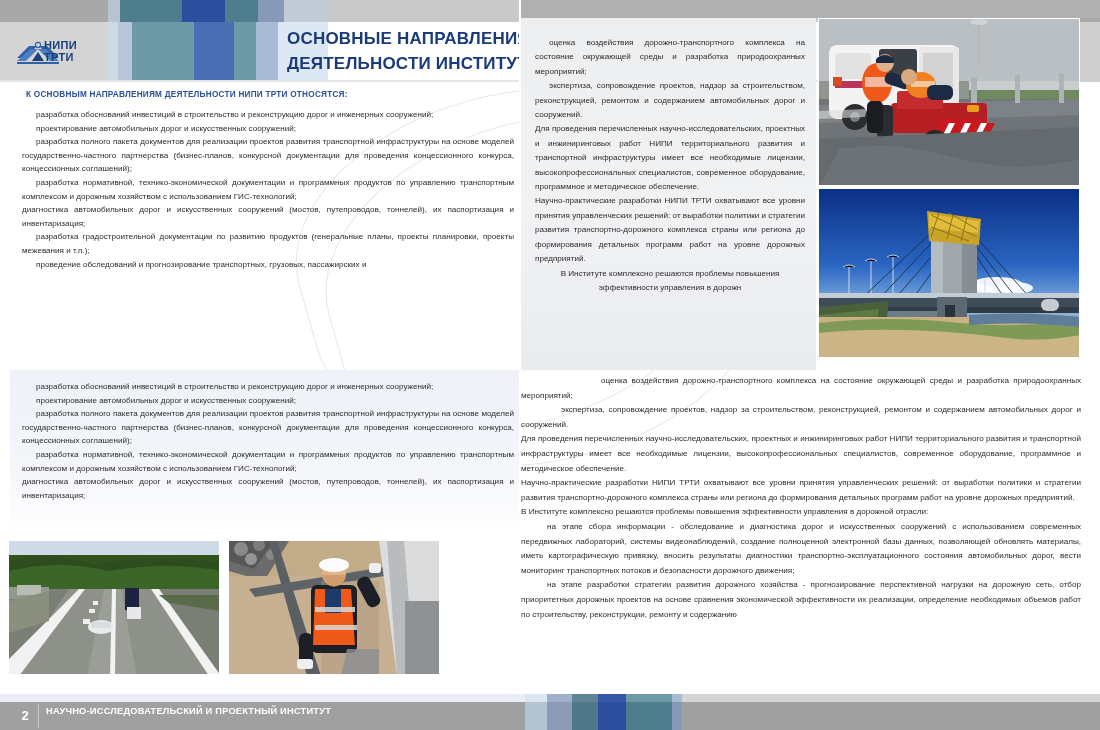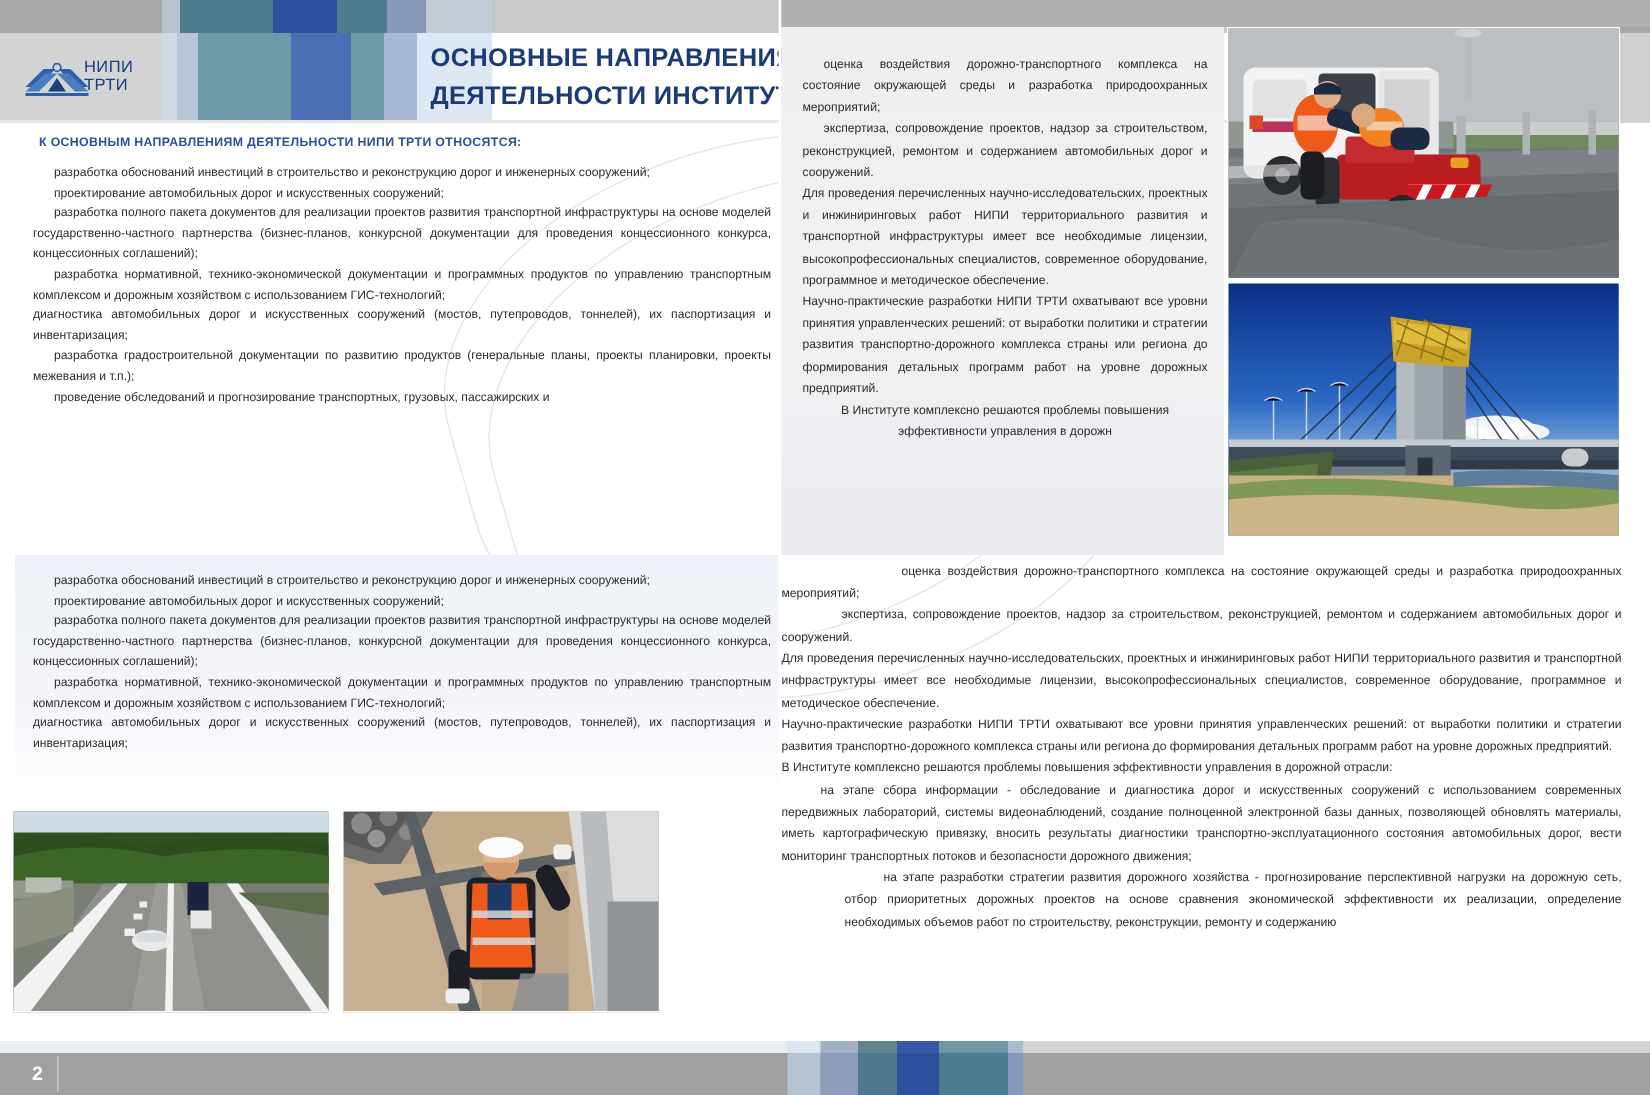--- a/index.html
+++ b/index.html
@@ -16,21 +16,21 @@
   .hdr-topstrip .seg { position:absolute; top:0; height:22px; }
 
   .hdr-main { position:absolute; left:0; top:22px; width:1100px; height:60px; background:#cfcfcf; }
   .hdr-white { position:absolute; left:0; top:22px; width:1016px; height:58px; background:#ffffff; }
   .hdr-logo-box { position:absolute; left:0; top:22px; width:108px; height:58px; background:#d4d4d4; }
   .hdr-bars { position:absolute; left:108px; top:22px; height:58px; }
   .hdr-bars .bar { position:absolute; top:0; height:58px; }
 
   .logo { position:absolute; left:16px; top:40px; width:92px; height:26px; }
   .logo-mark { position:absolute; left:0; top:1px; width:44px; height:24px; }
-  .logo-text { position:absolute; left:40px; top:-1px; color:#1c3f7a; font-weight:normal; font-size:11px; line-height:12px; letter-spacing:0.3px; }
+  .logo-text { position:absolute; left:28px; top:-1px; color:#1c3f7a; font-weight:bold; font-size:11px; line-height:12px; letter-spacing:0.3px; }
 
   .title { position:absolute; left:287px; top:26px; width:420px;
            color:#1a3a78; font-weight:bold; font-size:17px; line-height:25px; letter-spacing:0.2px; }
 
   .hdr-underline { position:absolute; left:0; top:80px; width:1016px; height:2px; background:#e6e6e6; }
 
   
   .lead { position:absolute; left:26px; top:90px; width:480px;
           color:#2a4f9b; font-size:8.2px; font-weight:bold; letter-spacing:0.25px; }
 
@@ -368,21 +368,21 @@
     </svg>
   </div>
 
   <div class="br-text">
     <p class="ind" style="text-indent:80px;">оценка воздействия дорожно-транспортного комплекса на состояние окружающей среды и разработка природоохранных мероприятий;</p>
     <p style="text-indent:40px;">экспертиза, сопровождение проектов, надзор за строительством, реконструкцией, ремонтом и содержанием автомобильных дорог и сооружений.</p>
     <p>Для проведения перечисленных научно-исследовательских, проектных и инжиниринговых работ НИПИ территориального развития и транспортной инфраструктуры имеет все необходимые лицензии, высокопрофессиональных специалистов, современное оборудование, программное и методическое обеспечение.</p>
     <p>Научно-практические разработки НИПИ ТРТИ охватывают все уровни принятия управленческих решений: от выработки политики и стратегии развития транспортно-дорожного комплекса страны или региона до формирования детальных программ работ на уровне дорожных предприятий.</p>
     <p>В Институте комплексно решаются проблемы повышения эффективности управления в дорожной отрасли:</p>
     <p class="ind" style="text-indent:26px;">на этапе сбора информации - обследование и диагностика дорог и искусственных сооружений с использованием современных передвижных лабораторий, системы видеонаблюдений, создание полноценной электронной базы данных, позволяющей обновлять материалы, иметь картографическую привязку, вносить результаты диагностики транспортно-эксплуатационного состояния автомобильных дорог, вести мониторинг транспортных потоков и безопасности дорожного движения;</p>
-    <p class="ind" style="text-indent:26px;margin-left:42px;">на этапе разработки стратегии развития дорожного хозяйства - прогнозирование перспективной нагрузки на дорожную сеть, отбор приоритетных дорожных проектов на основе сравнения экономической эффективности их реализации, определение необходимых объемов работ по строительству, реконструкции, ремонту и содержанию</p>
+    <p class="ind" style="text-indent:26px;">на этапе разработки стратегии развития дорожного хозяйства - прогнозирование перспективной нагрузки на дорожную сеть, отбор приоритетных дорожных проектов на основе сравнения экономической эффективности их реализации, определение необходимых объемов работ по строительству, реконструкции, ремонту и содержанию</p>
   </div>
 
   <div class="footer-thin">
     <div class="seg" style="left:0px;width:525px;background:#e9eef4;"></div>
     <div class="seg" style="left:525px;width:22px;background:#dbe6f0;"></div>
     <div class="seg" style="left:547px;width:25px;background:#9fb0c8;"></div>
     <div class="seg" style="left:572px;width:26px;background:#5f8492;"></div>
     <div class="seg" style="left:598px;width:28px;background:#3558a8;"></div>
     <div class="seg" style="left:626px;width:46px;background:#6e9aa8;"></div>
     <div class="seg" style="left:672px;width:10px;background:#a8bad4;"></div>
@@ -396,15 +396,16 @@
     <div class="bar" style="left:22px;width:25px;background:#8c9cb8;"></div>
     <div class="bar" style="left:47px;width:26px;background:#50788a;"></div>
     <div class="bar" style="left:73px;width:28px;background:#2d4f9e;"></div>
     <div class="bar" style="left:101px;width:46px;background:#4e7e8e;"></div>
     <div class="bar" style="left:147px;width:10px;background:#8699b8;"></div>
   </div>
 
   <div class="pagenum">2</div>
   <div class="foot-rule"></div>
   <div class="foot-title">
+    <div>НАУЧНО-ИССЛЕДОВАТЕЛЬСКИЙ И ПРОЕКТНЫЙ ИНСТИТУТ</div>
   </div>
 
 </div>
 
 </body></html>

